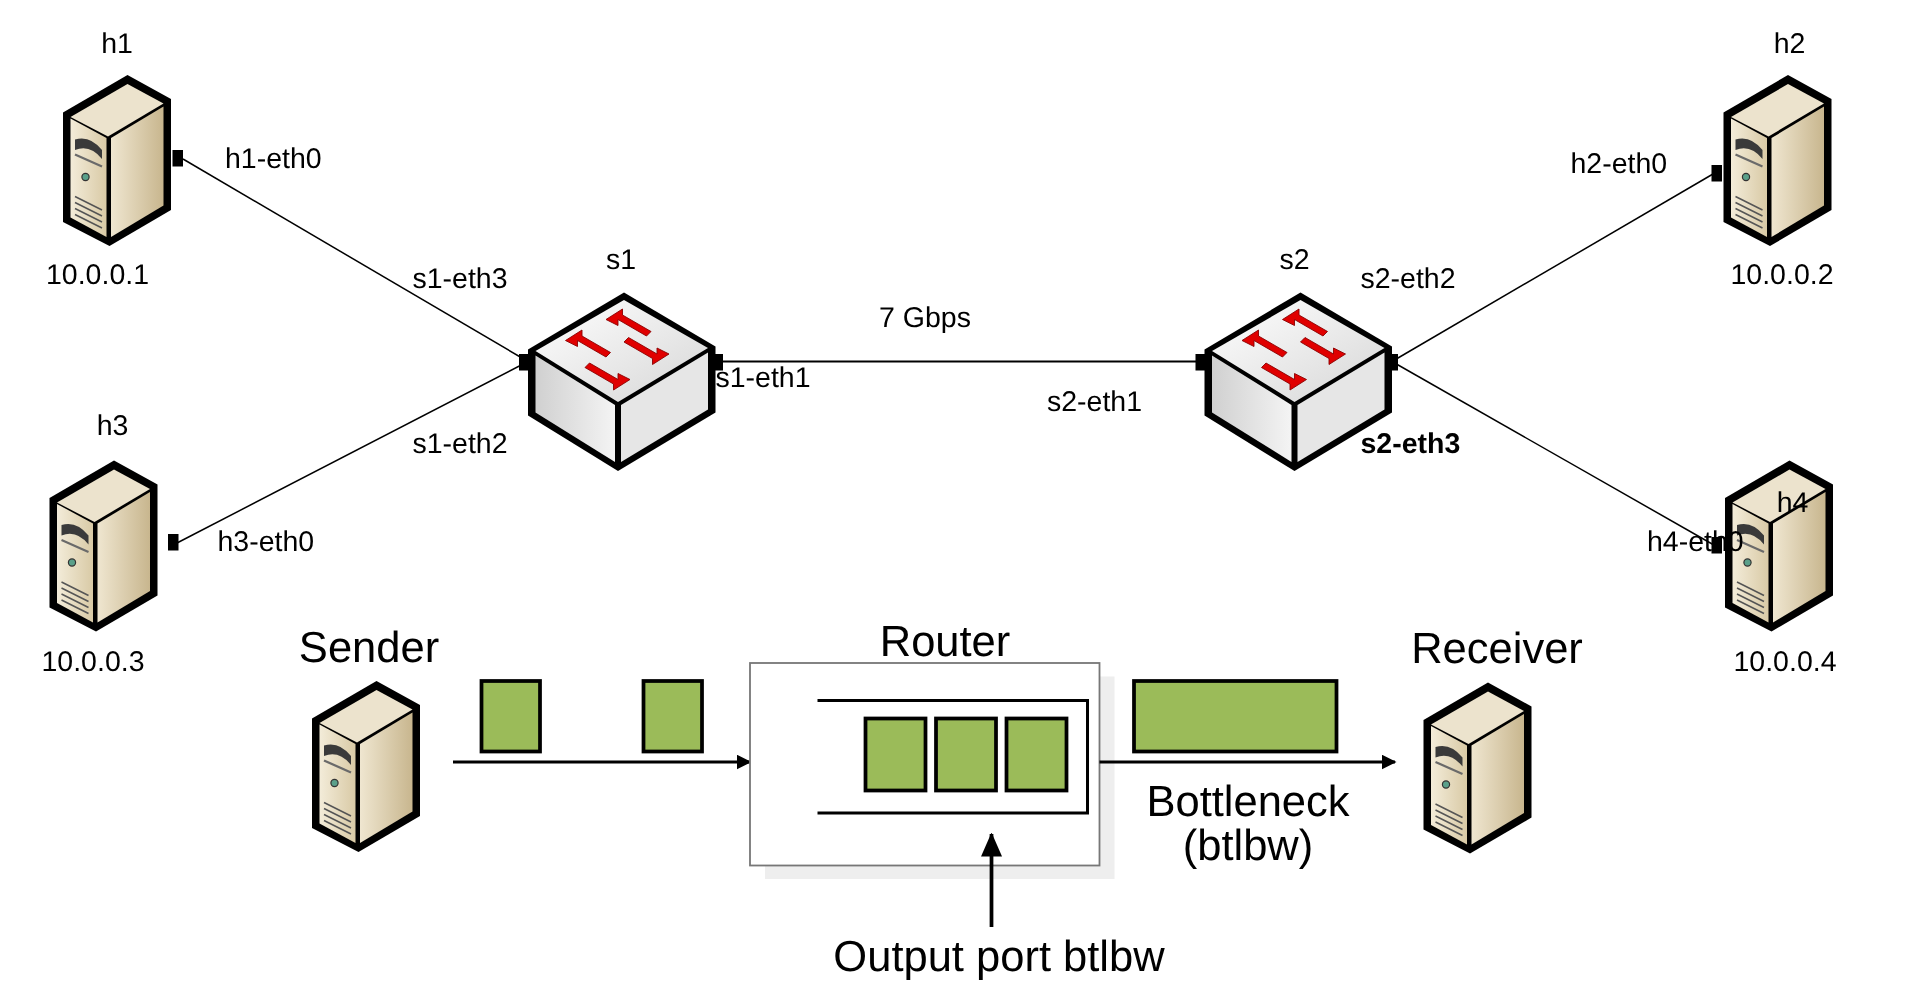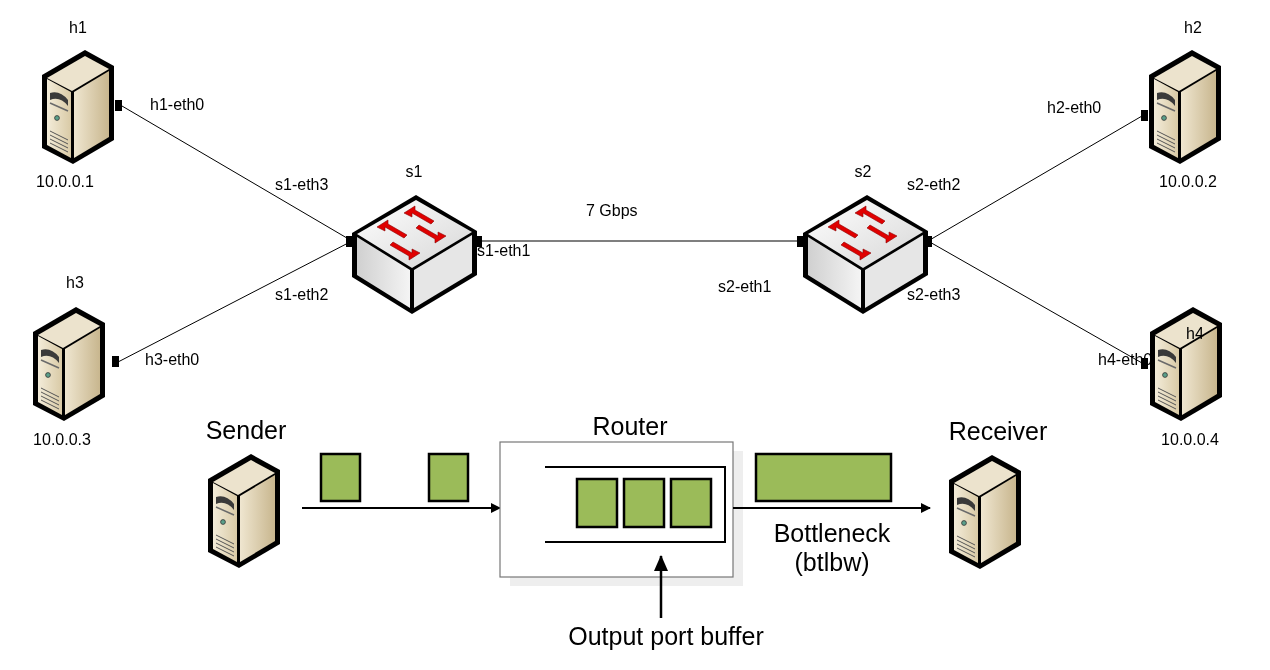--- a/index.html
+++ b/index.html
@@ -1,20 +1,20 @@
 <!DOCTYPE html>
 <html><head>
 <meta charset="utf-8">
 <style>
   html, body { margin: 0; padding: 0; background: #ffffff; }
   body { width: 1270px; height: 670px; position: relative; overflow: hidden;
          font-family: "Liberation Sans", sans-serif; color: #000; }
   #diagram { position: absolute; left: 0; top: 0; }
-  .lbl { position: absolute; font-size: 16px; line-height: 1; white-space: nowrap; }
-  .lbl-big { font-size: 25px; }
+  .lbl { position: absolute; font-size: 19px; line-height: 1; white-space: nowrap; }
+  .lbl-big { font-size: 29px; }
   .center { transform: translateX(-50%); text-align: center; }
 </style>
 </head>
 <body>
 
 <svg id="diagram" width="1270" height="670" viewBox="0 0 1270 670">
   <defs>
     <linearGradient id="srvFront" x1="0" y1="0" x2="1" y2="0">
       <stop offset="0" stop-color="#f3ecd9"></stop>
       <stop offset="1" stop-color="#d9caa6"></stop>
@@ -148,24 +148,24 @@
 <div class="lbl center" style="left:1195px; top:282px;margin-top:44px;">h4</div>
 <div class="lbl center" style="left:1190px; top:432px;">10.0.0.4</div>
 <div class="lbl" style="left:1098px; top:352px;">h4-eth0</div>
 
 <div class="lbl center" style="left:414px; top:164px;">s1</div>
 <div class="lbl" style="left:275px; top:177px;">s1-eth3</div>
 <div class="lbl" style="left:275px; top:287px;">s1-eth2</div>
 <div class="lbl" style="left:477px; top:243px;">s1-eth1</div>
 
 <div class="lbl center" style="left:863px; top:164px;">s2</div>
-<div class="lbl" style="left:718px; top:259px;margin-top:20px;">s2-eth1</div>
+<div class="lbl" style="left:698px; top:259px;">s2-eth1</div>
 <div class="lbl" style="left:907px; top:177px;">s2-eth2</div>
-<div class="lbl" style="left:907px; top:287px;">s2-eth3</div>
+<div class="lbl" style="left:907px; top:287px;font-weight:bold;">s2-eth3</div>
 
 <div class="lbl" style="left:586px; top:203px;">7 Gbps</div>
 
 <div class="lbl lbl-big center" style="left:246px; top:418px;">Sender</div>
 <div class="lbl lbl-big center" style="left:630px; top:414px;">Router</div>
 <div class="lbl lbl-big center" style="left:998px; top:419px;">Receiver</div>
 <div class="lbl lbl-big center" style="left:832px; top:521px;">Bottleneck</div>
 <div class="lbl lbl-big center" style="left:832px; top:550px;">(btlbw)</div>
-<div class="lbl lbl-big center" style="left:666px; top:624px;">Output port buffer</div>
+<div class="lbl lbl-big center" style="left:666px; top:624px;">Output port btlbw</div>
 
 </body></html>

